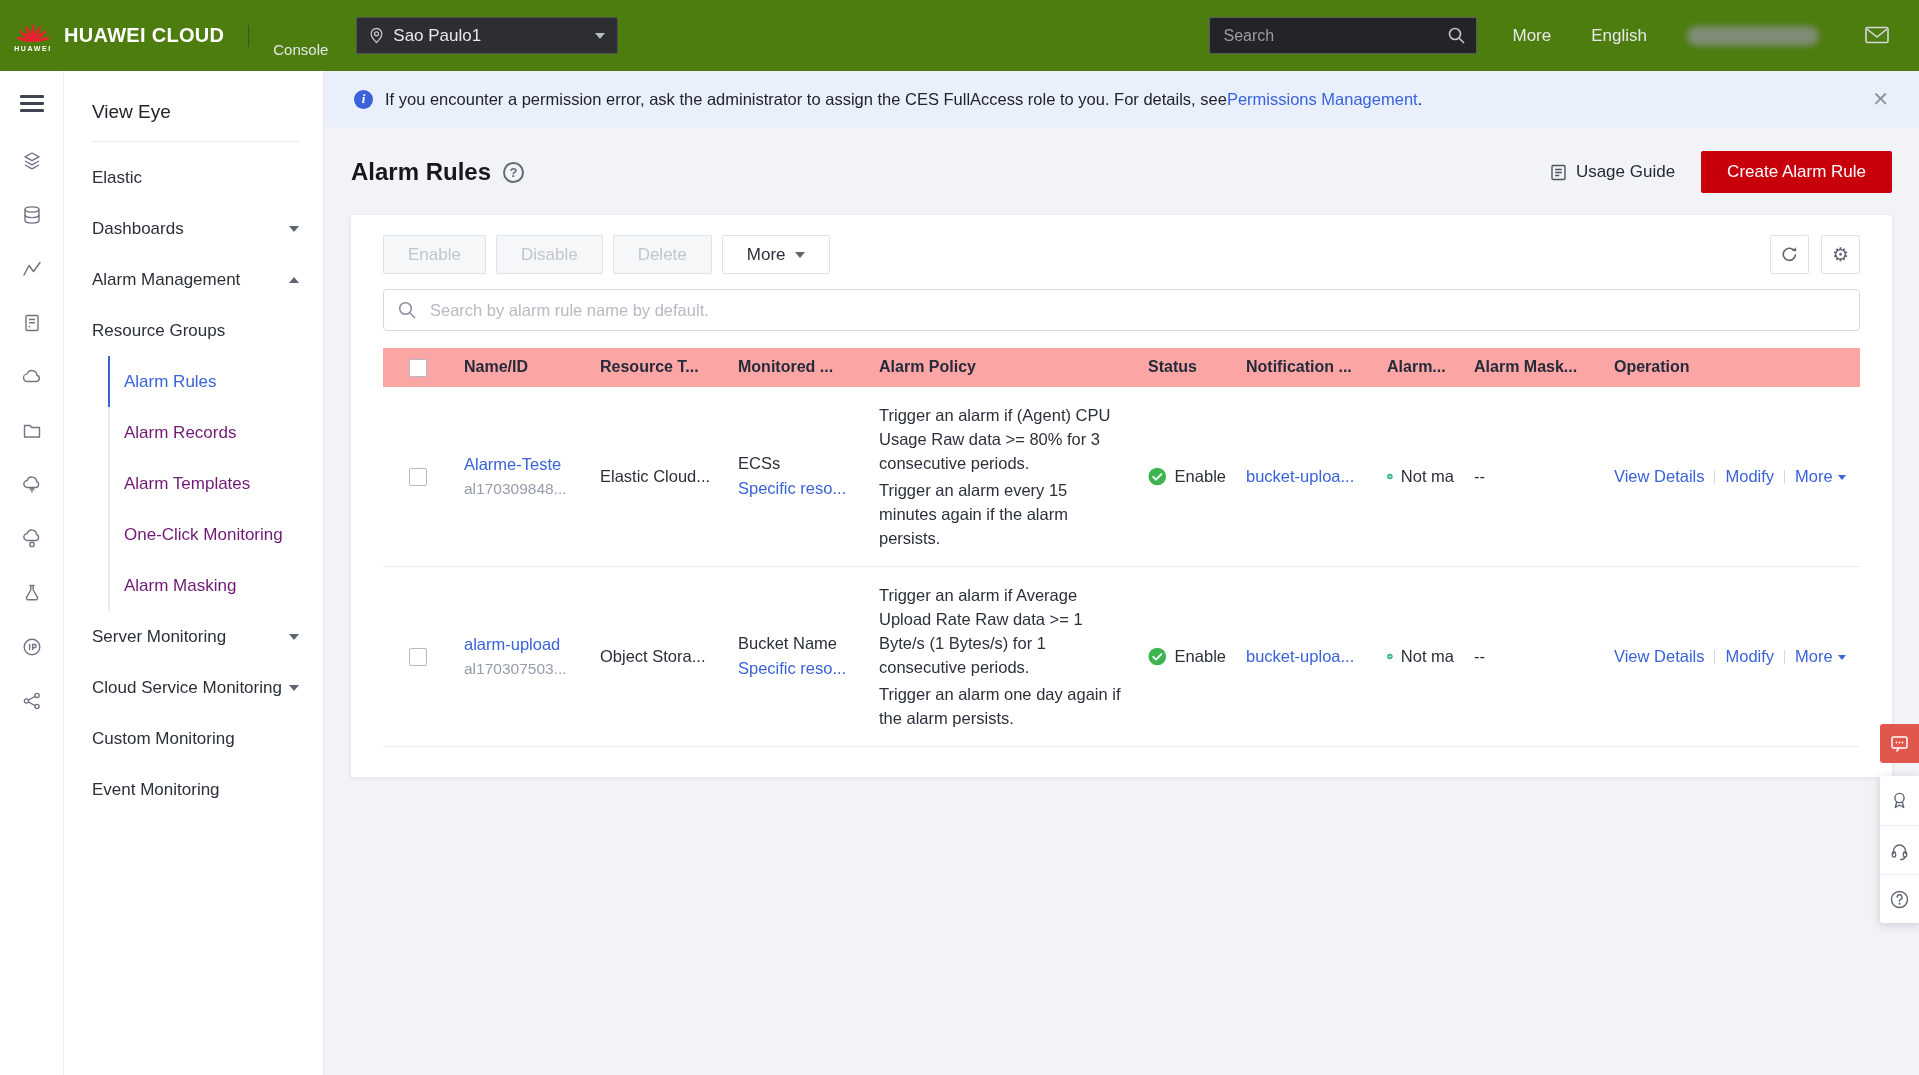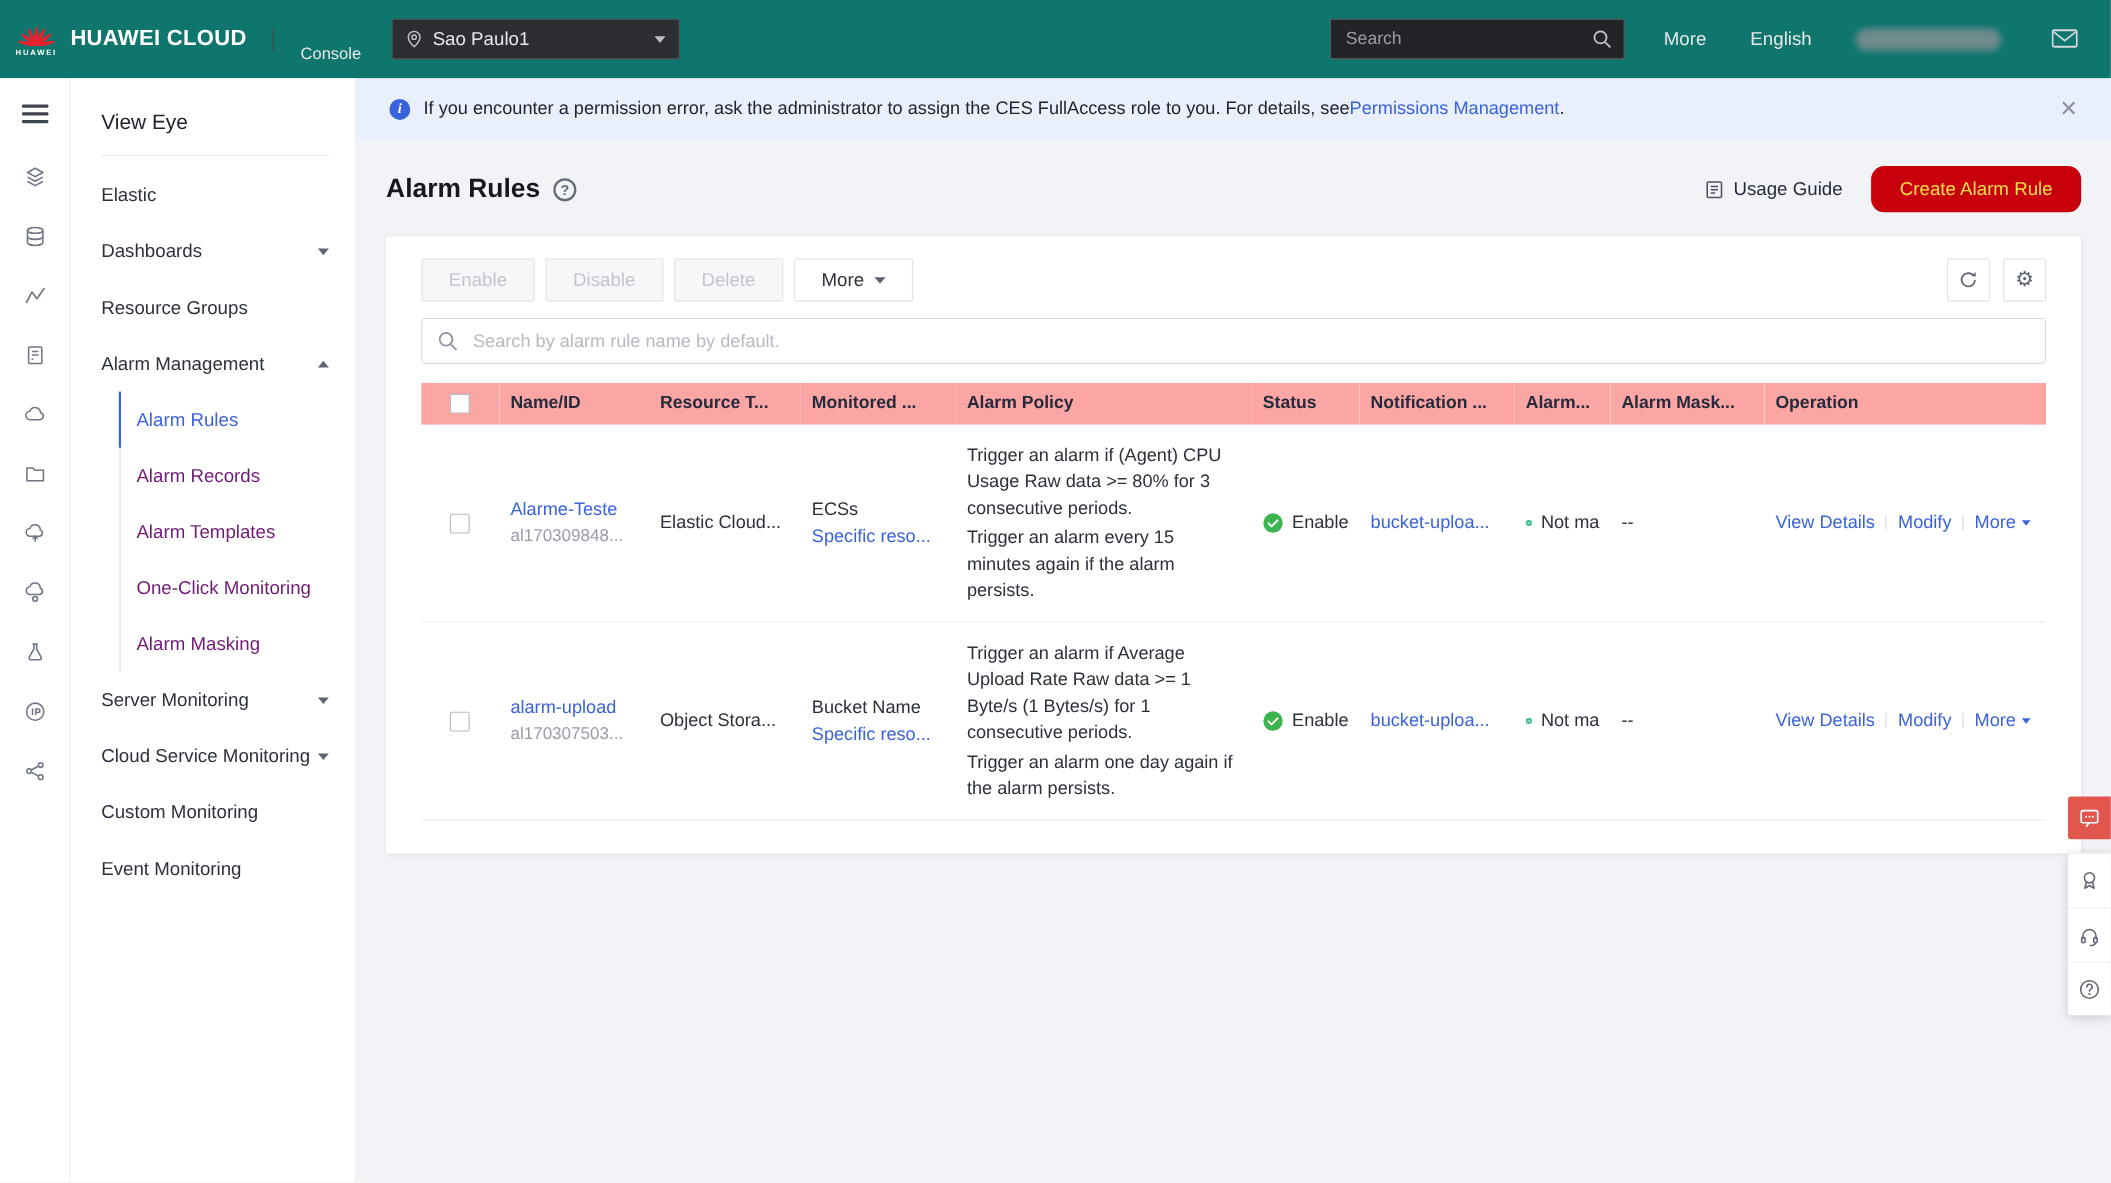--- a/index.html
+++ b/index.html
@@ -4,21 +4,21 @@
 <style>
   * { margin:0; padding:0; box-sizing:border-box; }
   html,body { width:1919px; height:1075px; }
   body {
     font-family:"Liberation Sans","DejaVu Sans",sans-serif;
     background:#f2f3f6; color:#252b3a; overflow:hidden; position:relative;
   }
   a { text-decoration:none; cursor:pointer; }
 
   
-  .topbar { position:absolute; top:0; left:0; right:0; height:71px; background:#0f766e;
+  .topbar { position:absolute; top:0; left:0; right:0; height:71px; background:#4d7c0f;
             display:flex; align-items:center; padding:0 30px 0 14px; z-index:50; }
   .logo { display:flex; flex-direction:column; align-items:center; margin-right:12px; }
   .logo svg { overflow:visible; }
   .logo-caption { color:#fff; font-size:7px; font-weight:bold; letter-spacing:1.6px; margin-top:1px; }
   .brand { color:#fff; font-size:20px; font-weight:bold; letter-spacing:.3px; margin-right:24px; white-space:nowrap; }
   .topbar-sep { width:1px; height:22px; background:#46484d; margin-right:24px; }
   .console-link { color:#e7e8ea; font-size:15px; margin-right:28px;margin-top:28px; }
   .region-select { display:flex; align-items:center; gap:9px; width:262px; height:37px;
                    background:#2c2e32; border:1px solid #515357; border-radius:2px;
                    padding:0 12px; color:#e7e8ea; font-size:17px; cursor:pointer; }
@@ -78,22 +78,22 @@
   .banner a { color:#3a62d9; }
   .banner .close-x { margin-left:auto; color:#8d929e; font-size:20px; line-height:1; cursor:pointer; }
 
   .page-head { display:flex; align-items:center; padding:24px 27px 22px; }
   .page-title { font-size:24px; font-weight:bold; color:#16181d; }
   .help-circle { width:21px; height:21px; border:2px solid #646b77; border-radius:50%;
                  color:#646b77; font-size:13px; font-weight:bold; display:flex; align-items:center;
                  justify-content:center; margin-left:12px; cursor:pointer; }
   .usage-guide { display:flex; align-items:center; gap:8px; color:#252b3a; font-size:17px;
                  margin-left:auto; margin-right:26px; cursor:pointer; }
-  .create-btn { height:42px; background:#c7000b; color:#fde047; font-size:17px; border:none;
-                border-radius:12px; padding:0 26px; cursor:pointer; font-family:inherit; }
+  .create-btn { height:42px; background:#c7000b; color:#ffffff; font-size:17px; border:none;
+                border-radius:2px; padding:0 26px; cursor:pointer; font-family:inherit; }
 
   .card { margin:0 27px; background:#fff; border-radius:2px;
           box-shadow:0 1px 4px rgba(20,30,50,.08); padding:20px 32px 30px; }
   .toolbar { display:flex; align-items:center; gap:10px; }
   .tb-btn { height:39px; padding:0 24px; font-size:17px; border-radius:2px; border:1px solid #dfe2e8;
             background:#fff; color:#2b303a; font-family:inherit; display:flex; align-items:center;
             gap:9px; cursor:pointer; }
   .tb-btn.disabled { background:#f6f7f9; color:#c1c6cf; cursor:default; }
   .toolbar-right { margin-left:auto; display:flex; gap:12px; }
   .icon-btn { width:39px; height:39px; border:1px solid #dfe2e8; border-radius:2px; background:#fff;
@@ -271,25 +271,25 @@
   <div class="sidebar-divider"></div>
 
   <div class="nav-item">
     <span>Elastic</span>
   </div>
   <div class="nav-item">
     <span>Dashboards</span>
     <span class="chev caret-down dark"></span>
   </div>
   <div class="nav-item">
-    <span>Resource Groups</span>
-  </div>
-  <div class="nav-item">
     <span>Alarm Management</span>
     <span class="chev caret-up"></span>
+  </div>
+  <div class="nav-item">
+    <span>Resource Groups</span>
   </div>
 
   <div class="subnav">
     <div class="sub-item active">
       <span>Alarm Rules</span>
     </div>
     <div class="sub-item">
       <span>Alarm Records</span>
     </div>
     <div class="sub-item">

